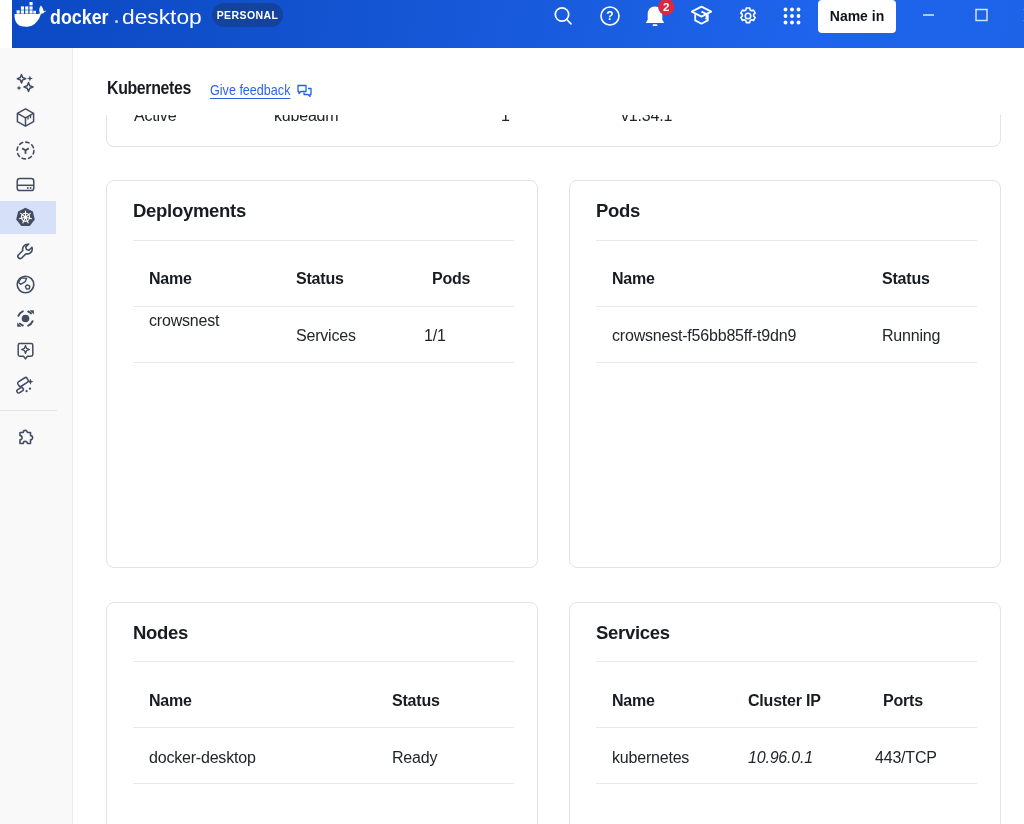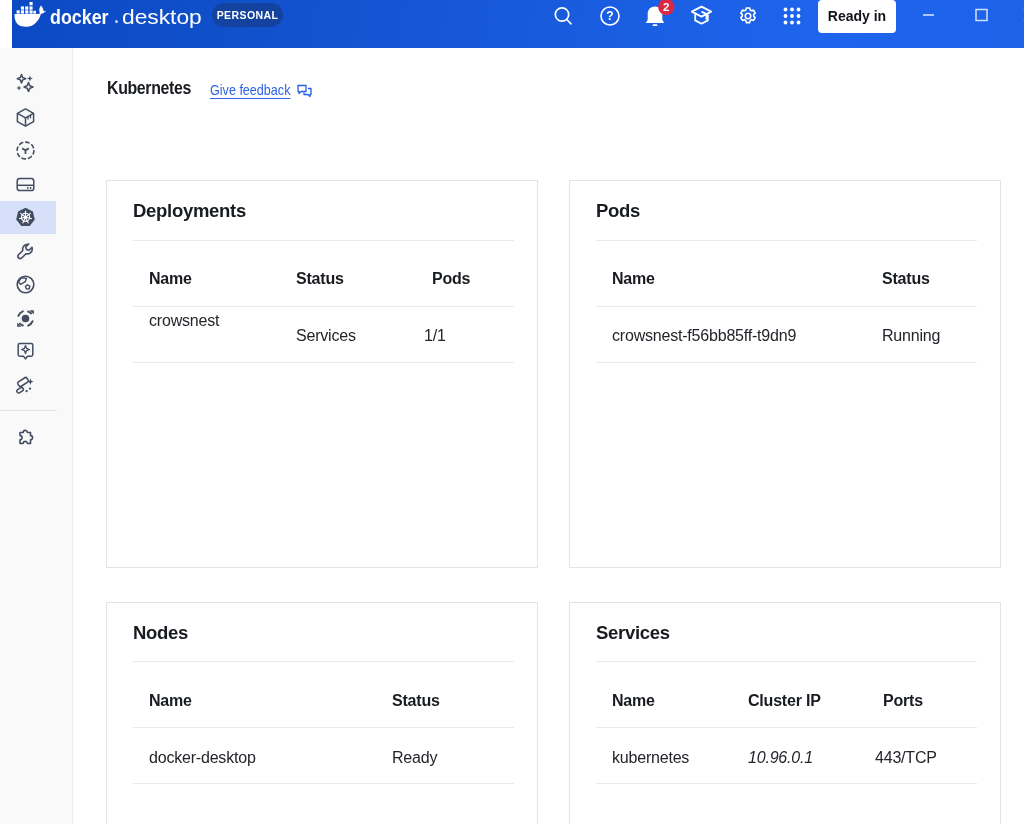--- a/index.html
+++ b/index.html
@@ -23,21 +23,21 @@
   #sidehl { left:0; top:201px; width:56px; height:33px; background:#d6e0f8; }
   .sideicon { left:15px; width:21px; height:21px; }
   #sidediv { left:0; top:410px; width:57px; height:1px; background:#e4e4e8; }
 
   
   #pagehead { left:74px; top:48px; width:950px; height:67px; background:#fff; z-index:5; }
   #pgtitle { left:33px; top:30px; font-size:18px; font-weight:bold; color:#181b20; letter-spacing:-0.4px; transform-origin:0 0; transform:scaleX(0.884); }
   #feedback { left:136px; top:34px; font-size:14.5px; color:#2e63e7; text-decoration:underline; text-decoration-thickness:1px; text-underline-offset:2.5px; transform-origin:0 0; transform:scaleX(0.868); }
 
   
-  .card { background:#fff; border:1px solid #e3e3e6; border-radius:0; }
+  .card { background:#fff; border:1px solid #e3e3e6; border-radius:8px; }
   .cardtitle { font-size:18.5px; font-weight:bold; color:#181b20; letter-spacing:-0.3px; }
   .divl { height:1px; background:#e9e9eb; }
   .th { font-size:16px; font-weight:bold; color:#181b20; letter-spacing:-0.2px; }
   .td { font-size:16px; color:#22252a; letter-spacing:-0.2px; }
 
   svg { display:block; }
 </style>
 </head>
 <body>
 <div id="app">
@@ -100,21 +100,21 @@
           <circle cx="11" cy="4.5" r="1.9"></circle>
           <circle cx="17.5" cy="4.5" r="1.9"></circle>
         <circle cx="4.5" cy="11" r="1.9"></circle>
           <circle cx="11" cy="11" r="1.9"></circle>
           <circle cx="17.5" cy="11" r="1.9"></circle>
         <circle cx="4.5" cy="17.5" r="1.9"></circle>
           <circle cx="11" cy="17.5" r="1.9"></circle>
           <circle cx="17.5" cy="17.5" r="1.9"></circle>
       </g>
     </svg>
-    <div id="signin" class="abs">Ready in</div>
+    <div id="signin" class="abs">Name in</div>
 
     <svg class="abs" style="left:905px; top:0px;" width="119" height="32" viewBox="0 0 119 32">
       <line x1="6" y1="15" x2="17" y2="15" stroke="rgba(255,255,255,0.8)" stroke-width="1.6"></line>
       <rect x="59" y="9.5" width="11" height="11" fill="none" stroke="rgba(255,255,255,0.8)" stroke-width="1.5"></rect>
       <line x1="107" y1="9" x2="119" y2="21" stroke="rgba(255,255,255,0.8)" stroke-width="1.5"></line>
       <line x1="119" y1="9" x2="107" y2="21" stroke="rgba(255,255,255,0.8)" stroke-width="1.5"></line>
     </svg>
   </div>
 
   <div id="sidebar" class="abs"></div>
@@ -125,20 +125,28 @@
     <div id="pgtitle" class="abs">Kubernetes</div>
     <div id="feedback" class="abs">Give feedback</div>
     <svg class="abs" style="left:222px; top:35px;" width="17" height="16" viewBox="0 0 17 16">
       <g fill="none" stroke="#2560e4" stroke-width="1.3" stroke-linejoin="round">
         <path d="M2 2.5 h8 v6 h-5 l-2 2 v-2 h-1 z"></path>
         <path d="M12 5.5 h3 v6 h-1 v2 l-2 -2 h-4 v-2"></path>
       </g>
     </svg>
   </div>
 
+  <div class="abs" style="left:106px; top:100px; width:895px; height:47px; overflow:hidden;">
+    <div class="abs" style="left:0; top:-30px; width:895px; height:77px; border:1px solid #e3e3e6; border-radius:8px;"></div>
+    <div class="abs td" style="left:28px; top:7px;">Active</div>
+    <div class="abs td" style="left:168px; top:7px;">kubeadm</div>
+    <div class="abs td" style="left:395px; top:7px;">1</div>
+    <div class="abs td" style="left:515px; top:7px;">v1.34.1</div>
+    <div class="abs" style="left:0; top:0; width:895px; height:15px; background:#fff;"></div>
+  </div>
 
   <div class="card abs" style="left:106px; top:180px; width:432px; height:388px;">
     <div class="cardtitle abs" style="left:26px; top:19px;">Deployments</div>
     <div class="divl abs" style="left:26px; top:59px; width:381px;"></div>
     <div class="th abs" style="left:42px; top:88.5px;">Name</div>
     <div class="th abs" style="left:189px; top:88.5px;">Status</div>
     <div class="th abs" style="left:325px; top:88.5px;">Pods</div>
     <div class="divl abs" style="left:26px; top:125px; width:381px;"></div>
     <div class="td abs" style="left:42px; top:131px;">crowsnest</div>
     <div class="td abs" style="left:189px; top:145.5px;">Services</div>

